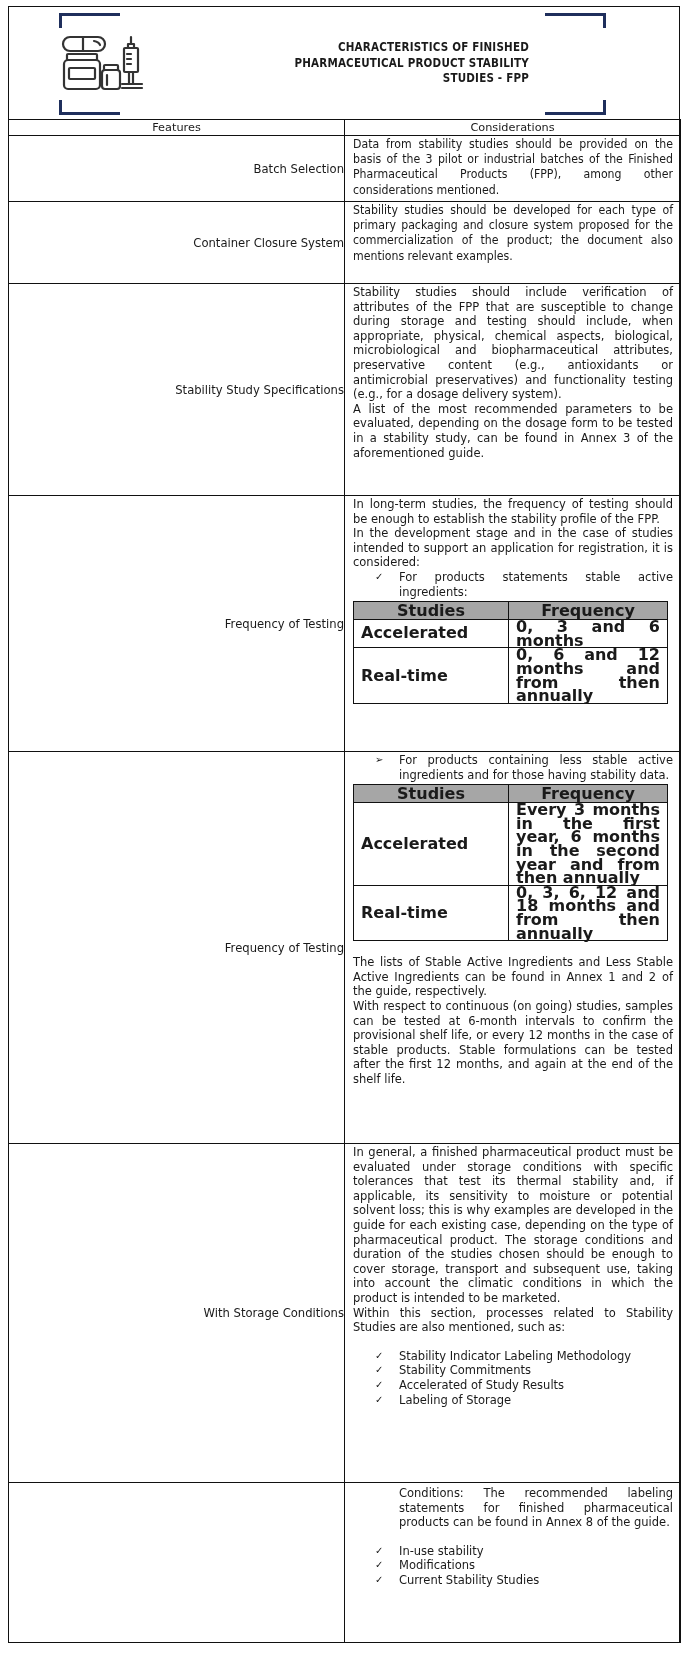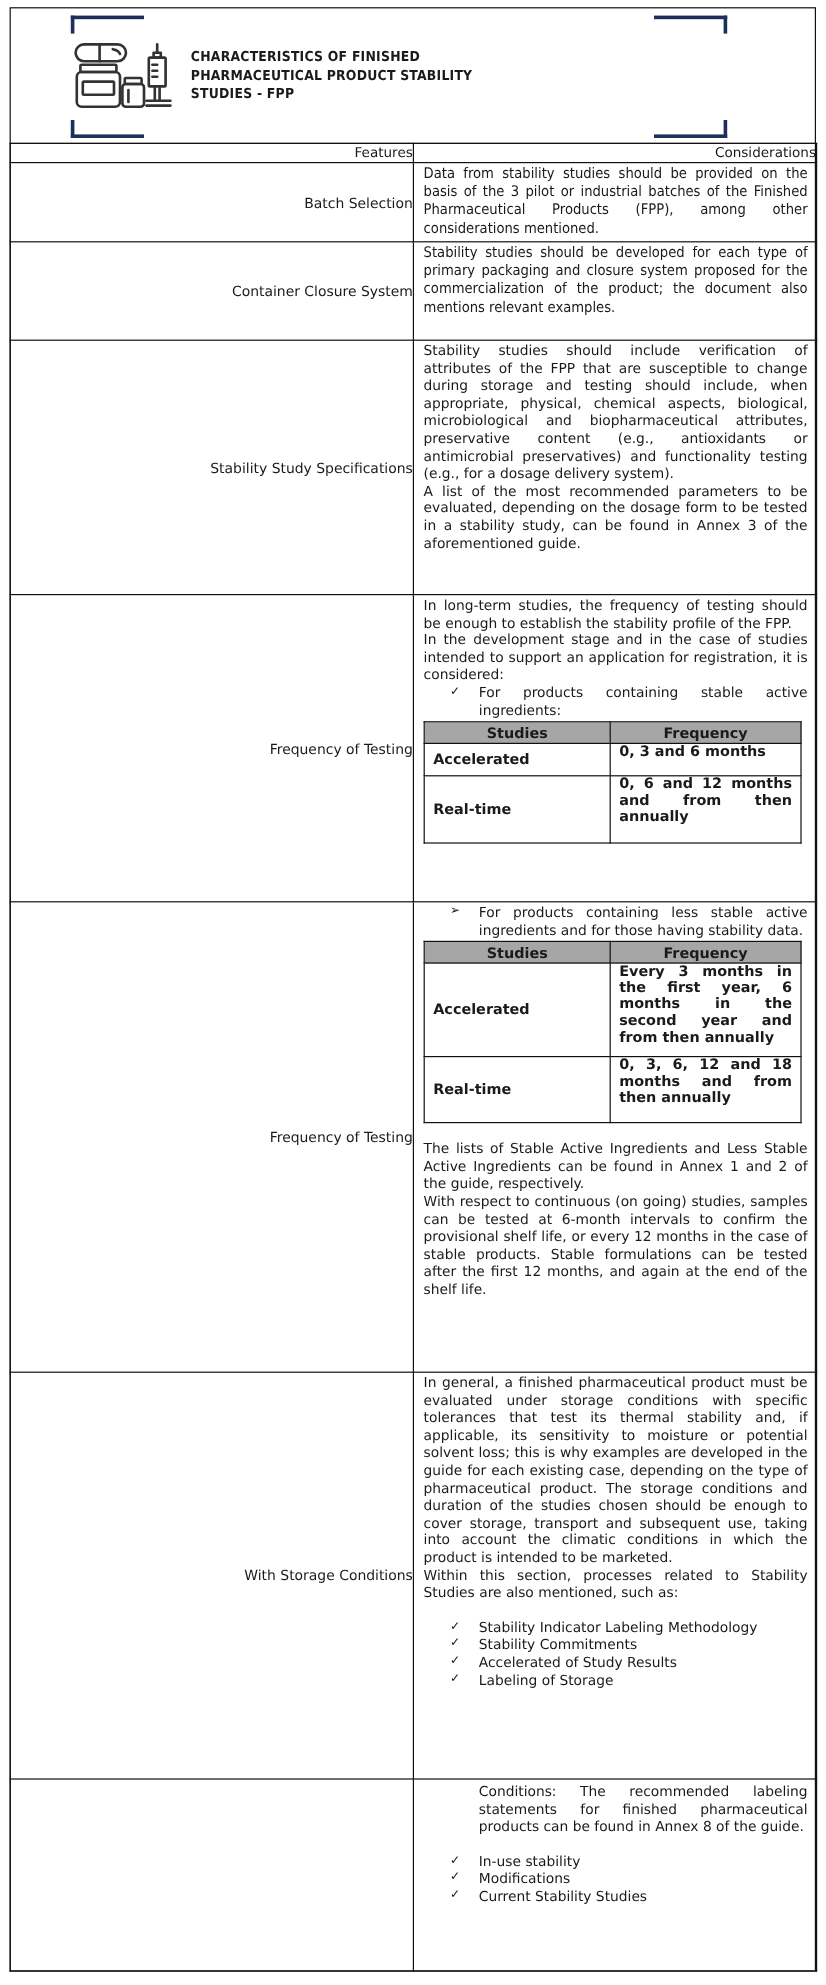--- a/index.html
+++ b/index.html
@@ -18,52 +18,52 @@
     border-bottom: 1.3px solid #111; box-sizing: border-box;
   }
   .corner { position: absolute; width: 26px; height: 14px; border-color: #1f2f5c; border-style: solid; border-width: 0; }
   .corner.tl { left: 50px; top: 6px; width: 58px; height: 12px; border-top-width: 3px; border-left-width: 3px; }
   .corner.bl { left: 50px; top: 93px; width: 58px; height: 12px; border-bottom-width: 3px; border-left-width: 3px; }
   .corner.tr { left: 536px; top: 6px; width: 58px; height: 12px; border-top-width: 3px; border-right-width: 3px; }
   .corner.br { left: 536px; top: 93px; width: 58px; height: 12px; border-bottom-width: 3px; border-right-width: 3px; }
   .logo { position: absolute; left: 52px; top: 28px; width: 84px; height: 56px; }
   .title {
     position: absolute; left: 150px; top: 33px; width: 370px;
-    text-align: left; font-weight: bold; font-size: 11.5px; line-height: 15.5px;
+    text-align: right; font-weight: bold; font-size: 11.5px; line-height: 15.5px;
     letter-spacing: 0.2px; white-space: pre-line;
     font-family: "DejaVu Sans Condensed", "DejaVu Sans", sans-serif;
   }
   
   table.main {
     position: absolute; left: -1px; top: 112px; width: 672px;
     border-collapse: collapse; table-layout: fixed;
     font-size: 11.3px;
   }
   table.main td, table.main th {
     border: 1.3px solid #111; padding: 0; vertical-align: middle;
   }
-  table.main th { font-weight: normal; height: 15px; line-height: 14px; text-align: right; }
+  table.main th { font-weight: normal; height: 15px; line-height: 14px; text-align: center; }
   col.c1 { width: 336px; }
   col.c2 { width: 336px; }
   .feat { text-align: right; font-size: 11.6px; }
   .cons {
     padding: 1px 7px 0 8px !important; vertical-align: top !important;
     text-align: justify; line-height: 14.6px; font-size: 11.5px;
     font-family: "DejaVu Sans", "Verdana", sans-serif;
   }
   .cons p { margin: 0; }
   .cons.tight { font-family: "DejaVu Sans Condensed", "DejaVu Sans", sans-serif; font-size: 12.2px; line-height: 15.2px; }
   ul.checks { list-style: none; margin: 0; padding: 0 0 0 22px; }
   ul.checks li { position: relative; padding-left: 24px; text-align: justify; }
   ul.checks li .mark { position: absolute; left: 0; top: 0; font-size: 10px; }
   .gap { height: 14px; }
   
   table.freq {
     border-collapse: collapse; width: 314px; margin: 2px 0 0 0; table-layout: fixed;
-    font-size: 12px;
+    font-size: 16px;
   }
   table.freq td, table.freq th { border: 1px solid #111; font-weight: bold; }
   table.freq th { background: #a6a6a6; font-weight: bold; text-align: center; height: 17px; line-height: 16px; }
   table.freq td.s { padding: 0 7px; vertical-align: middle; }
   table.freq td.f { padding: 0 7px; vertical-align: top; text-align: justify; line-height: 13.6px; }
   table.freq col.a { width: 155px; }
   table.freq col.b { width: 159px; }
 </style>
 </head>
 <body>
@@ -141,21 +141,21 @@
     </tr>
 
     <tr style="height:256px">
       <td class="feat">Frequency of Testing</td>
       <td class="cons">
         <p>In long-term studies, the frequency of testing should be enough to establish the stability profile of the FPP.</p>
         <p>In the development stage and in the case of studies intended to support an application for registration, it is considered:</p>
         <ul class="checks">
           <li>
             <span class="mark">✓</span>
-            <span>For products containing stable active ingredients:</span>
+            <span>For products statements stable active ingredients:</span>
           </li>
         </ul>
         <table class="freq">
           <colgroup>
                 <col class="a">
                 <col class="b">
               </colgroup>
           <tbody>
                 <tr>
             <th>Studies</th>

